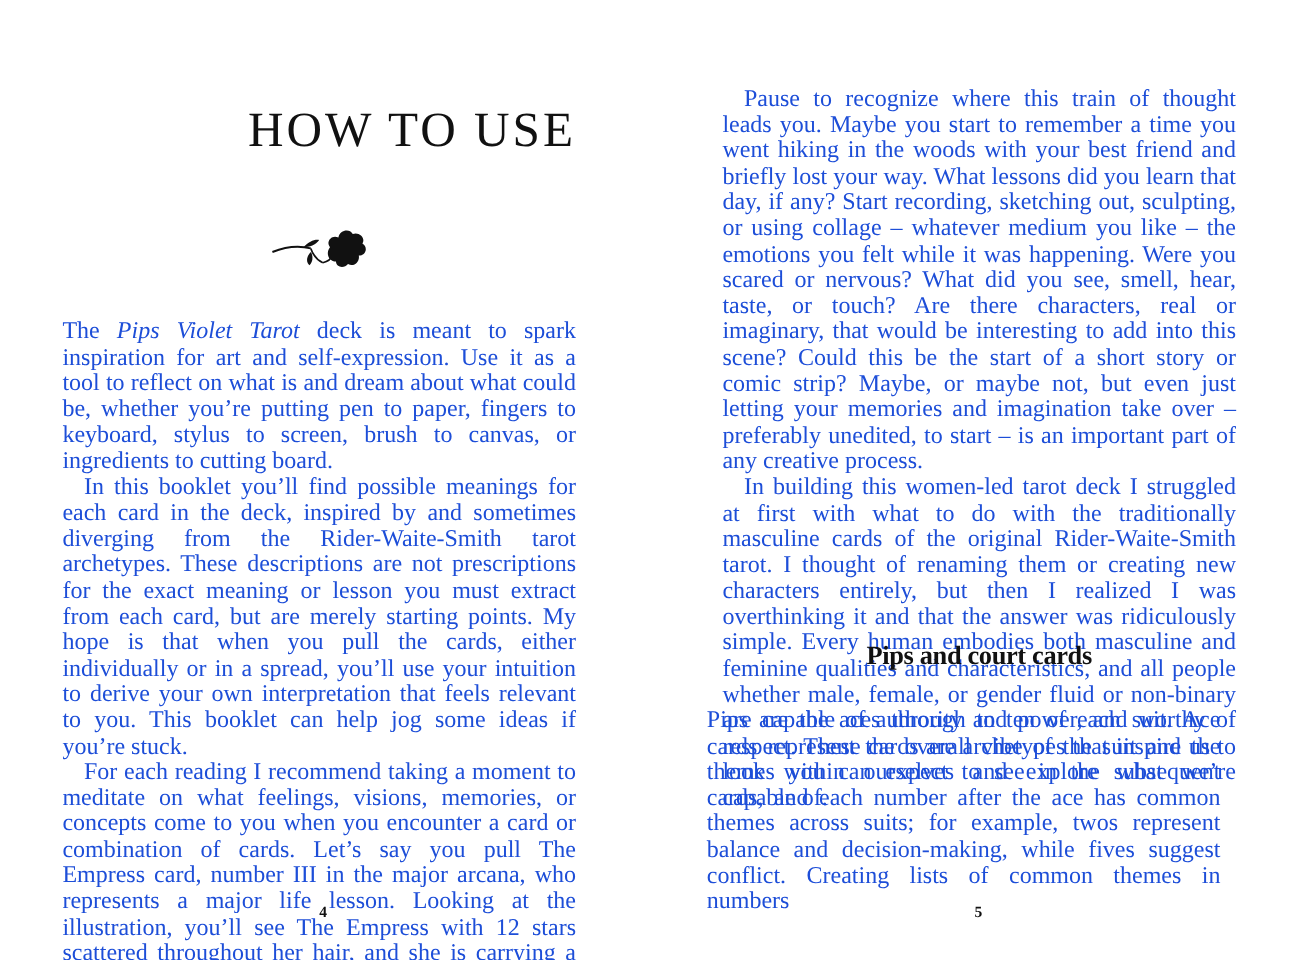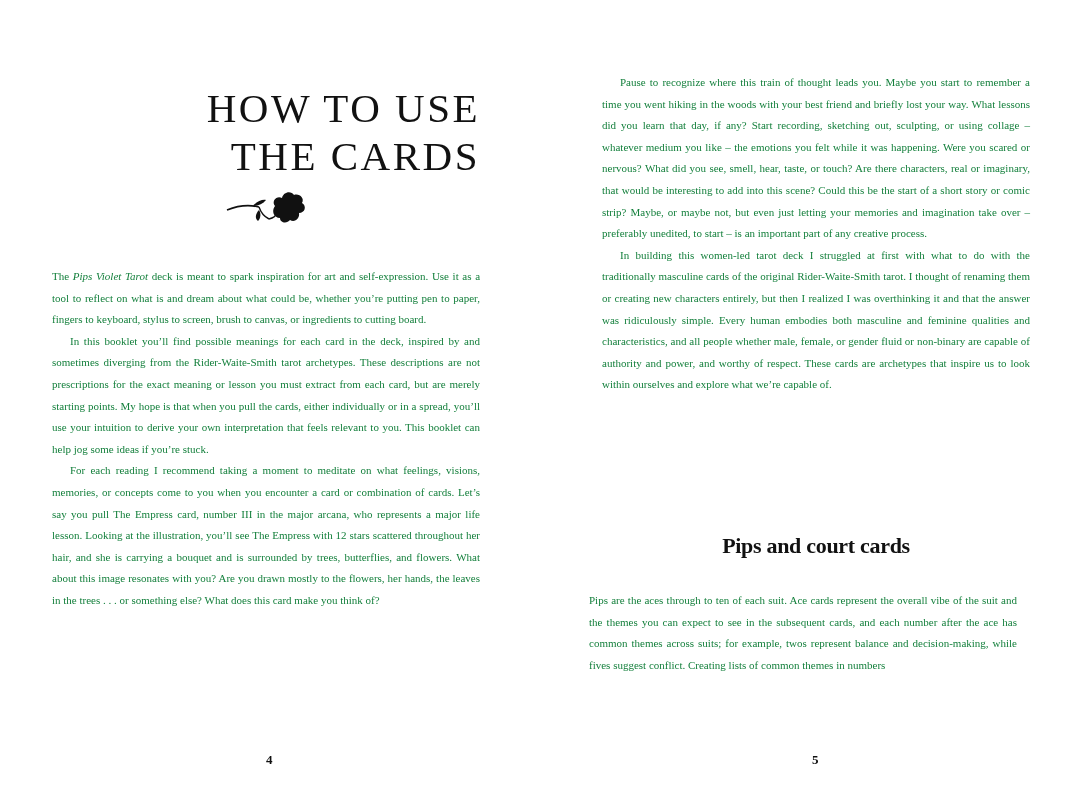--- a/index.html
+++ b/index.html
@@ -5,41 +5,40 @@
   html, body { margin: 0; padding: 0; background: #ffffff; }
   body { width: 1082px; height: 800px; position: relative; overflow: hidden;
          font-family: "Liberation Serif", "DejaVu Serif", serif; color: #1a1a1a; }
   .page { position: absolute; top: 0; height: 800px; }
   .page-left { left: 0; width: 541px; }
   .page-right { left: 541px; width: 541px; }
   .chapter-title { position: absolute; left: 52px; width: 428px; top: 84px;
     text-align: right; font-family: "Liberation Serif", serif; font-weight: normal;
     font-size: 41px; line-height: 48px; letter-spacing: 2.5px; margin: 0; color: #111; }
   .ornament { position: absolute; left: 225px; top: 186px; width: 84px; height: 40px; }
-  .body-text { position: absolute; font-size: 11px; line-height: 21.6px; text-align: justify;
-    color: #15803d; }
+  .body-text { position: absolute; font-size: 20px; line-height: 21.6px; text-align: justify;
+    color: #1d4ed8; }
   .body-text p { margin: 0; }
   .body-text p.indent { text-indent: 18px; }
   .left-body { left: 52px; width: 428px; top: 266px; }
   .right-body-top { left: 61px; width: 428px; top: 72px; }
   .right-body-bottom { left: 48px; width: 428px; top: 590px; }
   .section-heading { position: absolute; left: 61px; width: 428px; top: 533px;
     text-align: center; font-size: 22px; font-weight: bold; margin: 0; letter-spacing: -0.3px; color: #111; }
   .page-number { position: absolute; top: 752px; font-size: 13px; font-weight: bold; color: #111; }
   .page-left .page-number { left: 266px; }
   .page-right .page-number { left: 271px; }
   em { font-style: italic; }
 </style>
 </head>
 <body>
 
 <div class="page page-left">
   <h1 class="chapter-title">
     <span>HOW TO USE</span><br>
-    <span>THE CARDS</span>
   </h1>
 
   <svg class="ornament" viewBox="0 0 84 40">
     <path d="M2 24 C 12 20, 22 18, 34 21" stroke="#111" stroke-width="1.6" fill="none"></path>
     <path d="M28 20 C 32 15, 38 13, 41 14 C 38 18, 33 20, 28 20 Z" fill="#111"></path>
     <path d="M34 21 C 36 27, 40 31, 44 33" stroke="#111" stroke-width="1.4" fill="none"></path>
     <path d="M34 24 C 30 28, 30 33, 33 35 C 36 32, 36 27, 34 24 Z" fill="#111"></path>
     <path d="M44 33 C 48 32, 51 30, 52 27" stroke="#111" stroke-width="1.4" fill="none"></path>
     <path d="M50 20 C 46 15, 52 9, 57 12 C 58 6, 66 4, 69 9 C 74 7, 80 12, 77 17
              C 82 20, 80 27, 74 27 C 75 32, 70 37, 65 34 C 62 38, 55 37, 55 32

